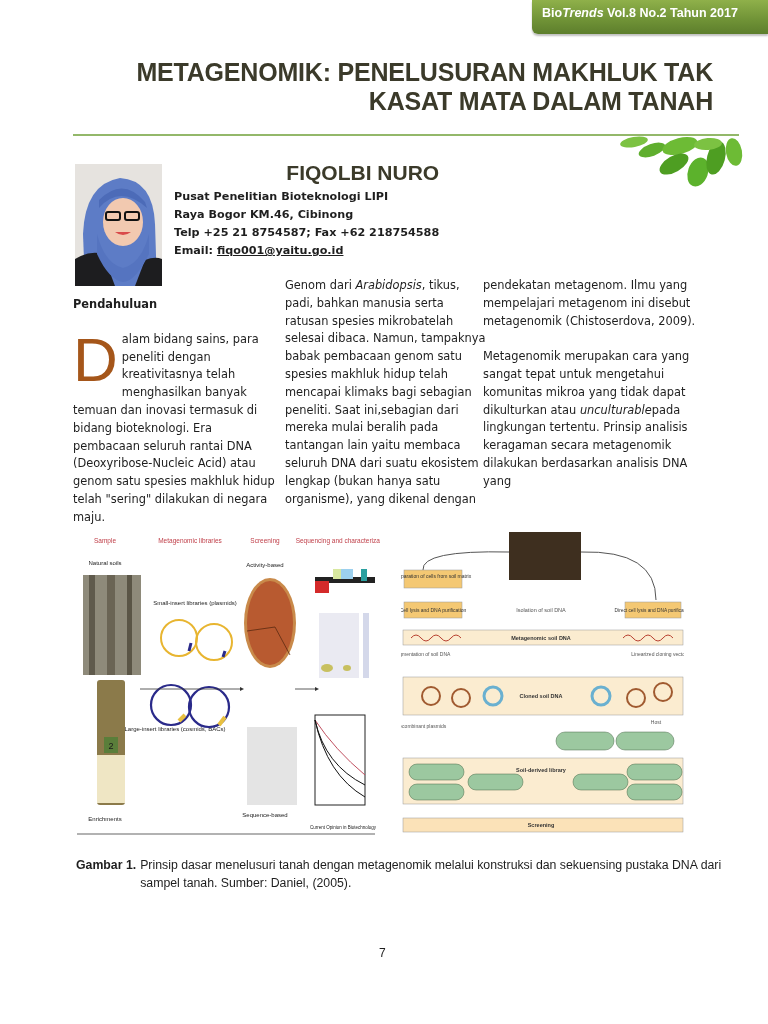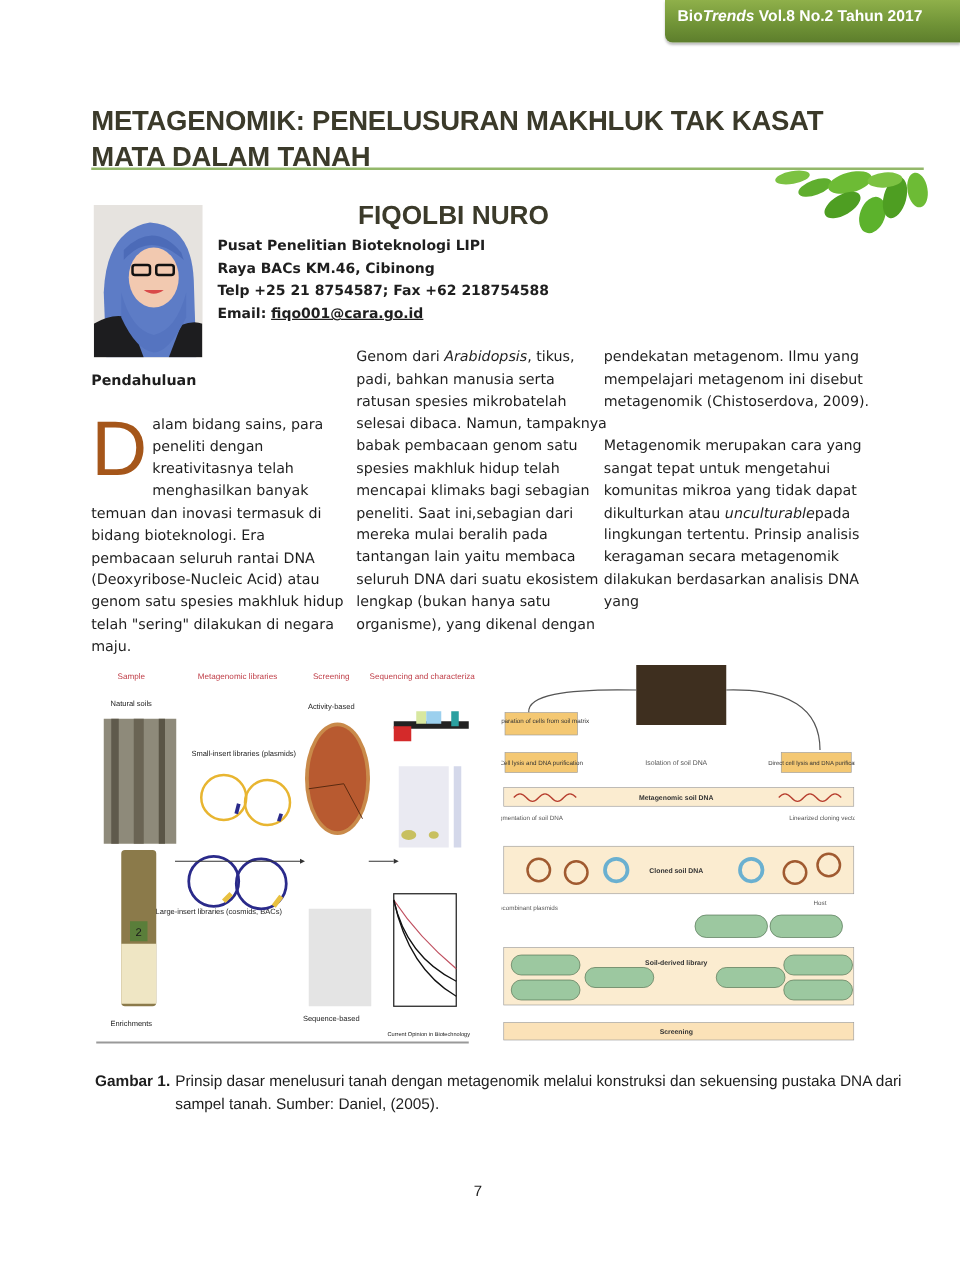--- a/index.html
+++ b/index.html
@@ -4,22 +4,22 @@
 <style>
   * { box-sizing: border-box; margin: 0; padding: 0; }
   body { width: 768px; height: 1024px; background: #ffffff; position: relative; overflow: hidden;
          font-family: "DejaVu Sans", sans-serif; color: #1a1a1a; }
   .tag { position: absolute; left: 532px; top: 0; width: 236px; height: 34px;
          background: linear-gradient(180deg, #8fb04a 0%, #6f9236 60%, #5d7e2c 100%);
          border-bottom-left-radius: 6px; color: #fff; font-family: "Liberation Sans", sans-serif;
          font-weight: bold; font-size: 12.5px; line-height: 26px; padding-left: 10px;
          box-shadow: 0 2px 2px rgba(0,0,0,0.25); }
   .tag i { font-style: italic; }
-  .title { position: absolute; left: 73px; top: 82px; width: 640px; font-family: "Liberation Sans", sans-serif;
-           font-weight: bold; font-size: 22px; line-height: 29px; color: #3b3a2a; letter-spacing: -0.2px; }
+  .title { position: absolute; left: 73px; top: 58px; width: 640px; font-family: "Liberation Sans", sans-serif;
+           font-weight: bold; font-size: 25px; line-height: 29px; color: #3b3a2a; letter-spacing: -0.2px; text-align: right; }
   .rule { position: absolute; left: 73px; top: 134px; width: 666px; height: 2px; background: #93b86a; }
   .leaves { position: absolute; left: 612px; top: 134px; width: 135px; height: 56px; }
   .photo { position: absolute; left: 75px; top: 164px; width: 87px; height: 122px; background: #e9e6e2; overflow: hidden; }
   .author { position: absolute; left: 174px; top: 158px; }
   .author .name { font-family: "Liberation Sans", sans-serif; font-weight: bold; font-size: 21px; color: #3b3a2a; line-height: 30px; text-align: right; }
   .author .line { font-size: 11.2px; line-height: 18px; font-weight: bold; color: #1e1e1e; }
   .author .line a { color: #1e1e1e; text-decoration: underline; }
   .col { position: absolute; font-size: 11.4px; line-height: 17.8px; color: #1e1e1e; }
   .col1 { left: 73px; top: 296px; width: 205px; }
   .col2 { left: 285px; top: 277px; width: 205px; }
@@ -70,23 +70,23 @@
     <rect x="31" y="48" width="14" height="8" rx="2" fill="none" stroke="#111" stroke-width="2"></rect>
     <rect x="50" y="48" width="14" height="8" rx="2" fill="none" stroke="#111" stroke-width="2"></rect>
     <path d="M40 68 Q48 74 56 68" fill="#d94a4a"></path>
     <path d="M22 70 Q30 100 48 104 Q66 100 74 70 L74 90 Q60 118 48 118 Q34 116 22 90 Z" fill="#5574c0"></path>
   </svg>
 </div>
 
 <div class="author">
   <div class="name">FIQOLBI NURO</div>
   <div class="line">Pusat Penelitian Bioteknologi LIPI</div>
-  <div class="line">Raya BACs KM.46, Cibinong</div>
+  <div class="line">Raya Bogor KM.46, Cibinong</div>
   <div class="line">Telp +25 21 8754587; Fax +62 218754588</div>
-  <div class="line"><span>Email: </span><a>fiqo001@cara.go.id</a></div>
+  <div class="line"><span>Email: </span><a>fiqo001@yaitu.go.id</a></div>
 </div>
 
 <div class="col col1">
   <div class="heading">Pendahuluan</div>
   <span class="dropcap">D</span>
   <span>alam bidang sains, para peneliti dengan kreativitasnya telah menghasilkan banyak temuan dan inovasi termasuk di bidang bioteknologi. Era pembacaan seluruh rantai DNA (Deoxyribose-Nucleic Acid) atau genom satu spesies makhluk hidup telah "sering" dilakukan di negara maju.</span>
 </div>
 
 <div class="col col2">
   <span>Genom dari </span><i>Arabidopsis</i><span>, tikus, padi, bahkan manusia serta ratusan spesies mikrobatelah selesai dibaca. Namun, tampaknya babak pembacaan genom satu spesies makhluk hidup telah mencapai klimaks bagi sebagian peneliti. Saat ini,sebagian dari mereka mulai beralih pada tantangan lain yaitu membaca seluruh DNA dari suatu ekosistem lengkap (bukan hanya satu organisme), yang dikenal dengan</span>

